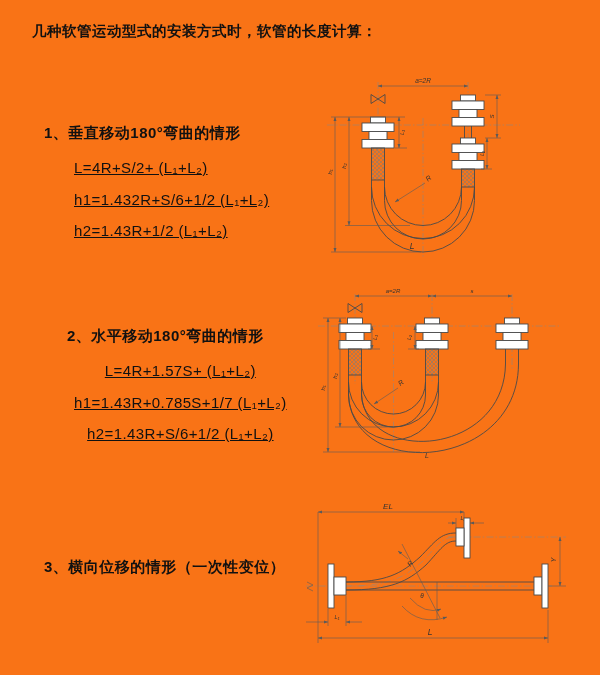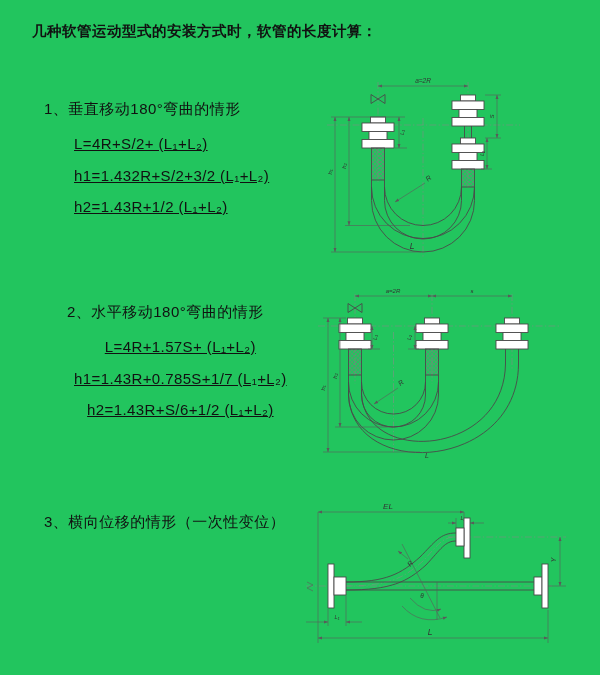--- a/index.html
+++ b/index.html
@@ -1,20 +1,20 @@
 <!DOCTYPE html>
 <html><head>
 <meta charset="utf-8">
 <style>
   html,body{margin:0;padding:0;background:#ffffff;}
-  .page{position:relative;width:600px;height:675px;background:#22c55e;overflow:hidden;
+  .page{position:relative;width:600px;height:675px;background:#f97316;overflow:hidden;
         font-family:"Liberation Sans","DejaVu Sans",sans-serif;color:#111;}
   .title{position:absolute;left:32px;top:22px;font-size:14.5px;font-weight:700;letter-spacing:.5px;}
   .section{position:absolute;}
-  .section .heading{font-size:15px;font-weight:400;letter-spacing:.5px;}
+  .section .heading{font-size:15px;font-weight:700;letter-spacing:.5px;margin-top:24px;}
   .formulas{margin:9px 0 0 30px;text-decoration:underline;}
   .formula{font-size:15px;line-height:31.5px;letter-spacing:.4px;white-space:pre;}
   .diag{position:absolute;}
   
   .obj{stroke:#4a4a4a;stroke-width:.9;fill:none;}
   .objf{stroke:#4a4a4a;stroke-width:.9;fill:#ffffff;}
   .dim{stroke:#5a5a5a;stroke-width:.6;fill:none;}
   .cl{stroke:#8a8a8a;stroke-width:.55;fill:none;stroke-dasharray:7 2.2 1.4 2.2;}
   .dt{font-family:"Liberation Sans","DejaVu Sans",sans-serif;font-style:italic;fill:#333;}
   .hidden-defs{position:absolute;width:0;height:0;overflow:hidden;}
@@ -41,21 +41,21 @@
       <path id="valvesym" d="M-7,-4.5 L-7,4.5 L7,-4.5 L7,4.5 Z" fill="none" stroke="#4a4a4a" stroke-width="0.9"></path>
     </defs>
   </svg>
 
   <div class="title">几种软管运动型式的安装方式时，软管的长度计算：</div>
 
   <div class="section" style="left:44px;top:100px;">
     <div class="heading">1、垂直移动180°弯曲的情形</div>
     <div class="formulas">
       <div class="formula">L=4R+S/2+ (L₁+L₂)</div>
-      <div class="formula">h1=1.432R+S/2+3/2 (L₁+L₂)</div>
+      <div class="formula">h1=1.432R+S/6+1/2 (L₁+L₂)</div>
       <div class="formula">h2=1.43R+1/2 (L₁+L₂)</div>
     </div>
   </div>
 
   <svg class="diag" style="left:315px;top:68px;" width="285" height="195" viewBox="0 0 285 195">
 
     <g>
       <path class="cl" d="M63,14 V114"></path>
       <path class="cl" d="M153,14 V120"></path>
       <path class="cl" d="M108,50 V190"></path>
@@ -201,21 +201,21 @@
       <text class="dt" font-size="5.5" transform="translate(103,55.5) rotate(-90)" text-anchor="middle">L₂</text>
     </g>
 
     <g>
       <line class="dim" x1="90" y1="106" x2="66" y2="122" marker-end="url(#ar)"></line>
       <text class="dt" font-size="7" transform="translate(94.5,102.5) rotate(-40)" text-anchor="middle">R</text>
     </g>
     <text class="dt" x="119" y="176" font-size="7" text-anchor="middle">L</text>
   </svg>
 
-  <div class="section" style="left:44px;top:513px;">
+  <div class="section" style="left:44px;top:534px;">
     <div class="heading">3、横向位移的情形（一次性变位）</div>
   </div>
 
   <svg class="diag" style="left:298px;top:498px;" width="302" height="158" viewBox="0 0 302 158">
 
     <g>
       <path class="cl" d="M8,88 H254"></path>
       <path class="cl" d="M150,39 H268"></path>
       <path class="cl" d="M48,88 C91,88 106,80 125,63 C140,47 144,39 158,39"></path>
     </g>

